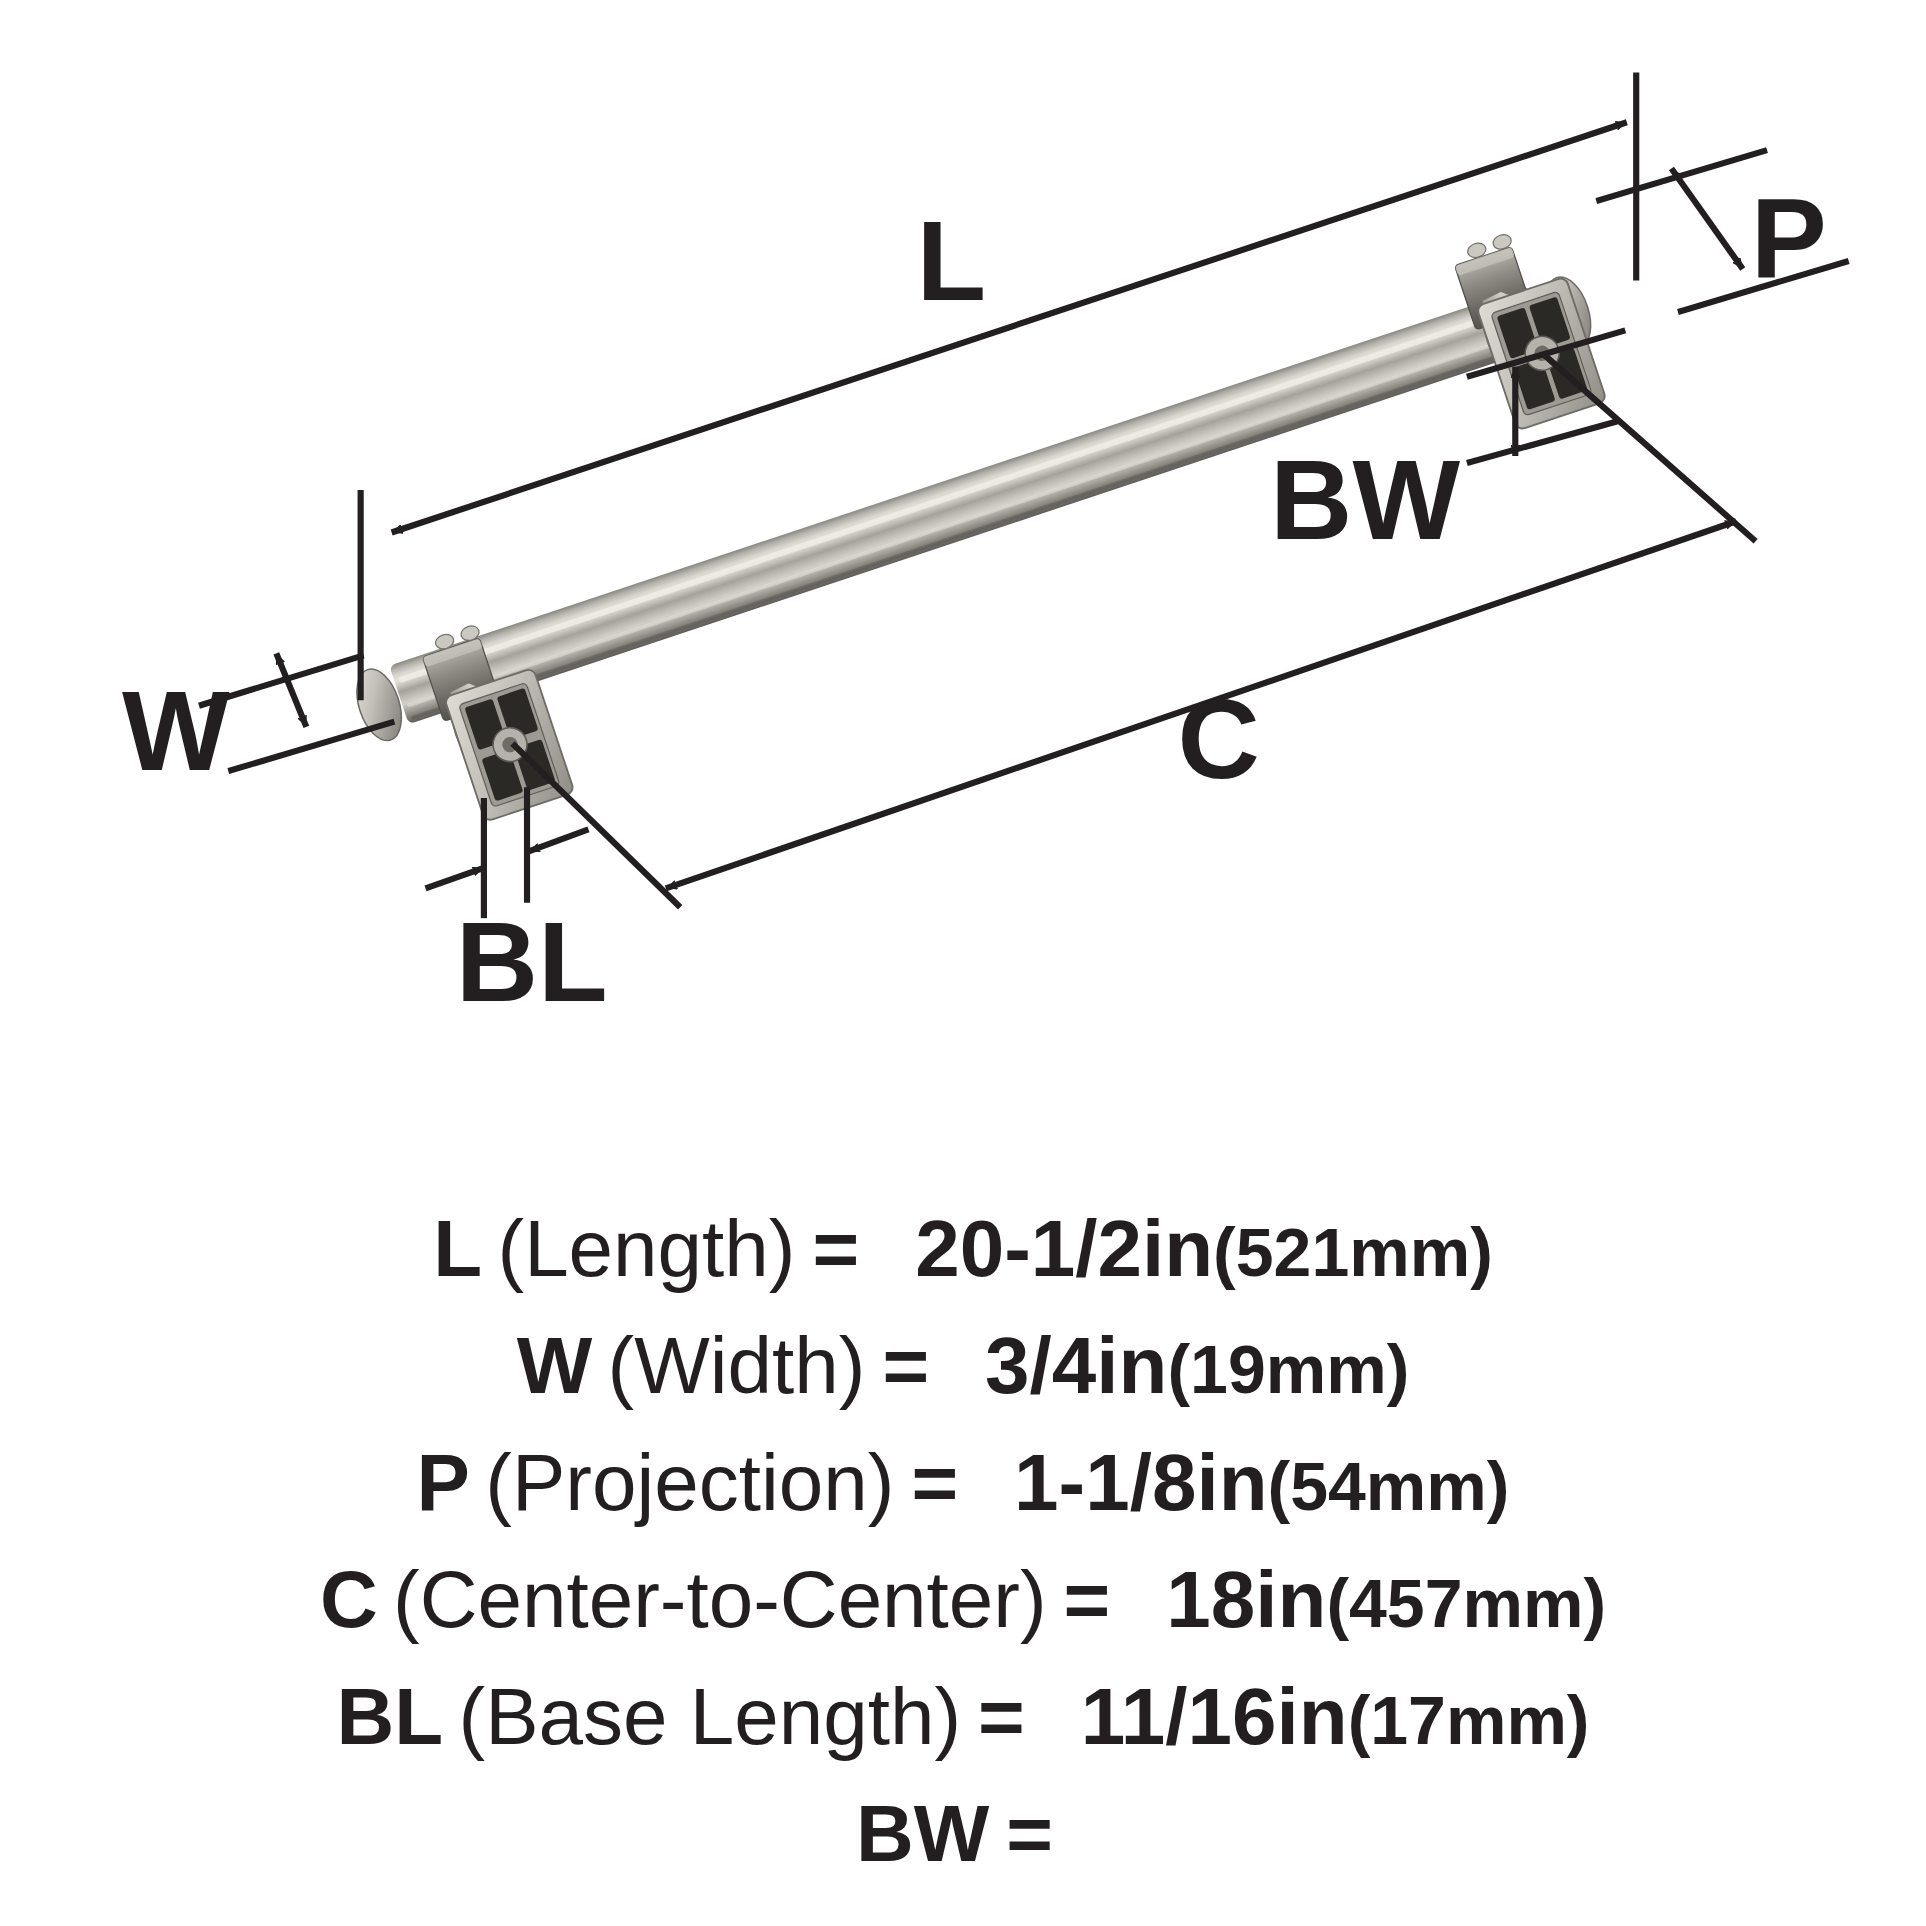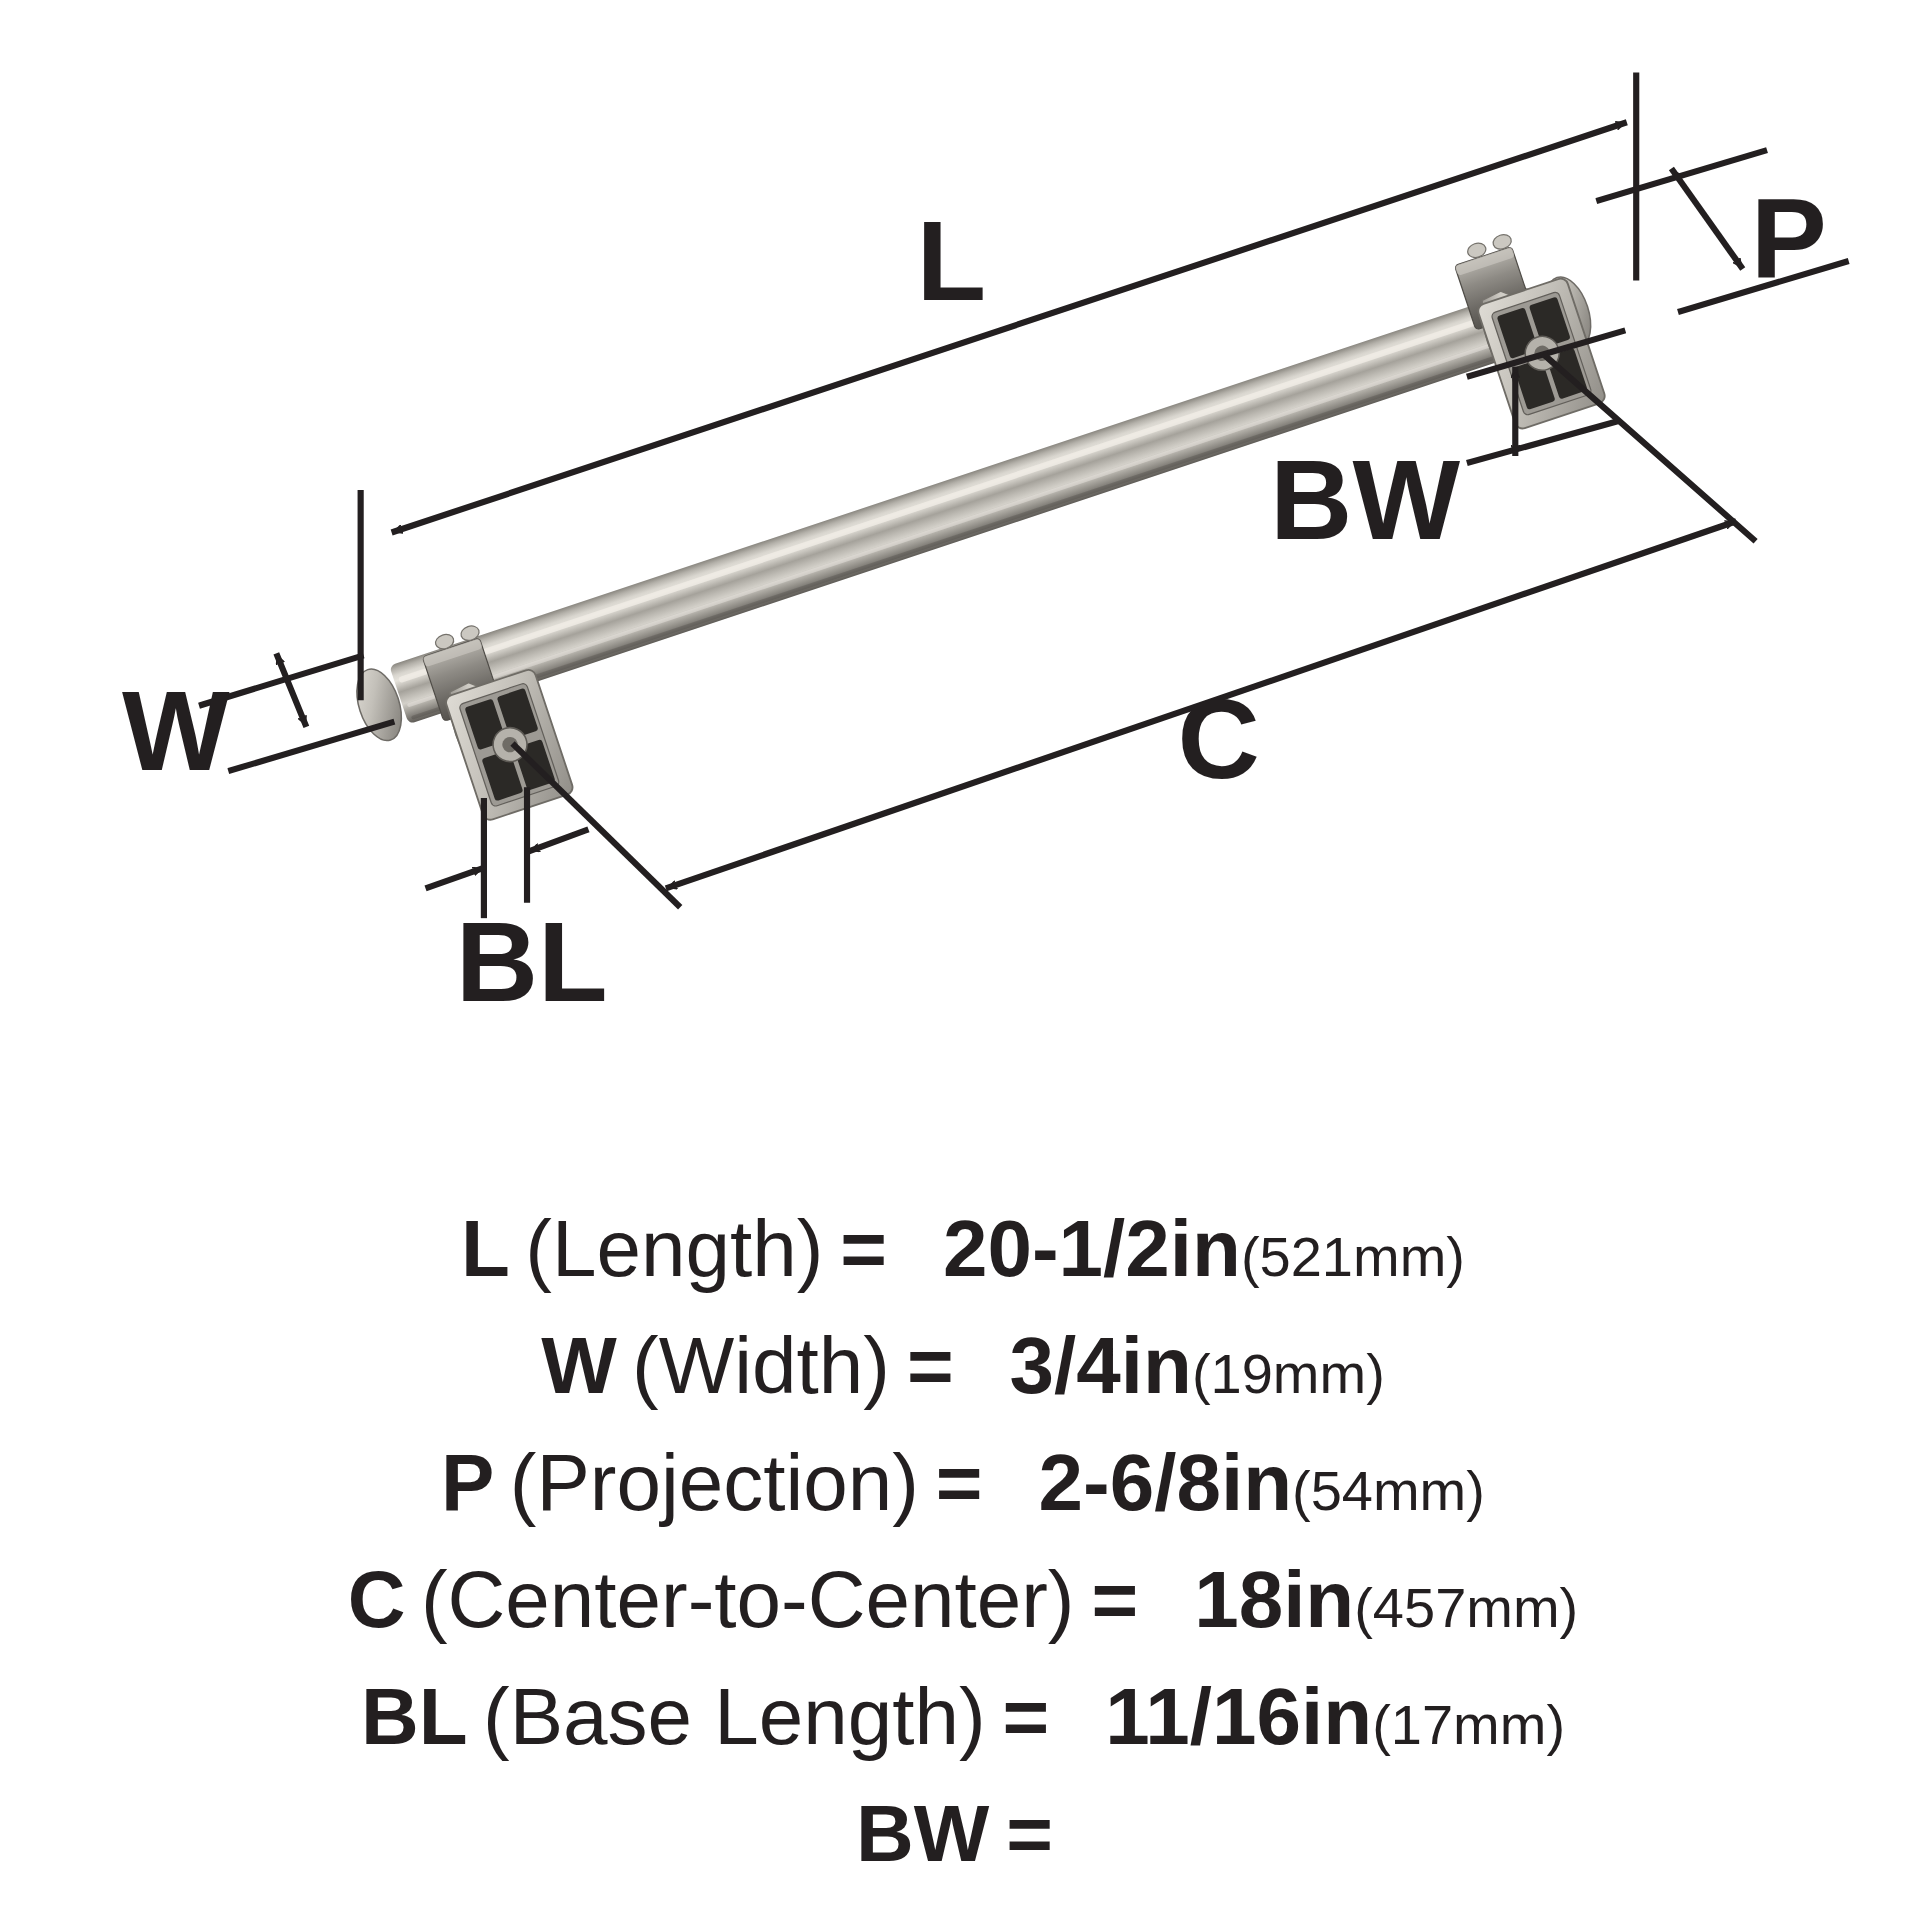--- a/index.html
+++ b/index.html
@@ -32,21 +32,21 @@
   .spec-name{
     font-weight:normal;font-size:80px;margin-left:15.4px;
   }
   .spec-eq{
     font-weight:bold;font-size:80px;margin-left:17px;margin-right:17px;
   }
   .spec-imp{
     font-weight:bold;font-size:80px;margin-left:39px;
   }
   .spec-met{
-    font-weight:normal;font-size:56px;
+    font-weight:bold;font-size:68px;
   }
 </style>
 </head>
 <body>
 
 <div id="stage">
 
   <div id="diagram">
     <svg viewBox="0 0 2500 1480" xmlns="http://www.w3.org/2000/svg">
       <defs>
@@ -248,21 +248,21 @@
       <span class="spec-name">(Width)</span>
       <span class="spec-eq">=</span>
       <span class="spec-imp">3/4in</span>
       <span class="spec-met">(19mm)</span>
     </div>
 
     <div class="spec-row">
       <span class="spec-abbr">P</span>
       <span class="spec-name">(Projection)</span>
       <span class="spec-eq">=</span>
-      <span class="spec-imp">2-6/8in</span>
+      <span class="spec-imp">1-1/8in</span>
       <span class="spec-met">(54mm)</span>
     </div>
 
     <div class="spec-row">
       <span class="spec-abbr">C</span>
       <span class="spec-name">(Center-to-Center)</span>
       <span class="spec-eq">=</span>
       <span class="spec-imp">18in</span>
       <span class="spec-met">(457mm)</span>
     </div>

